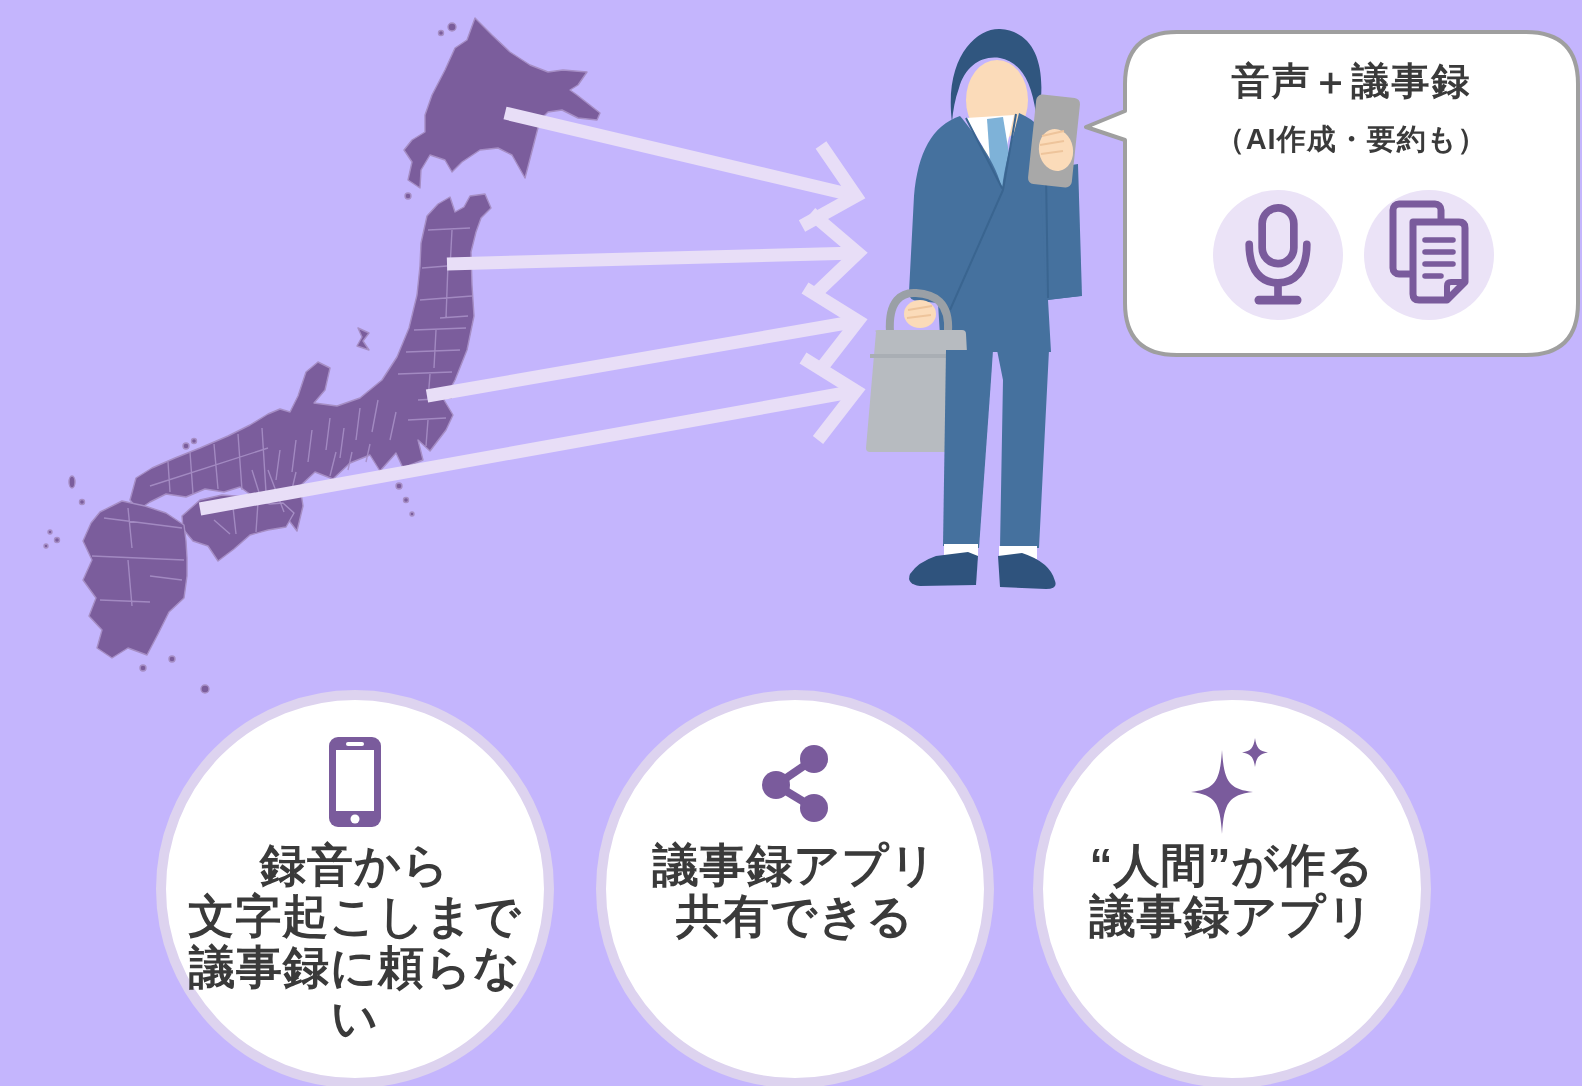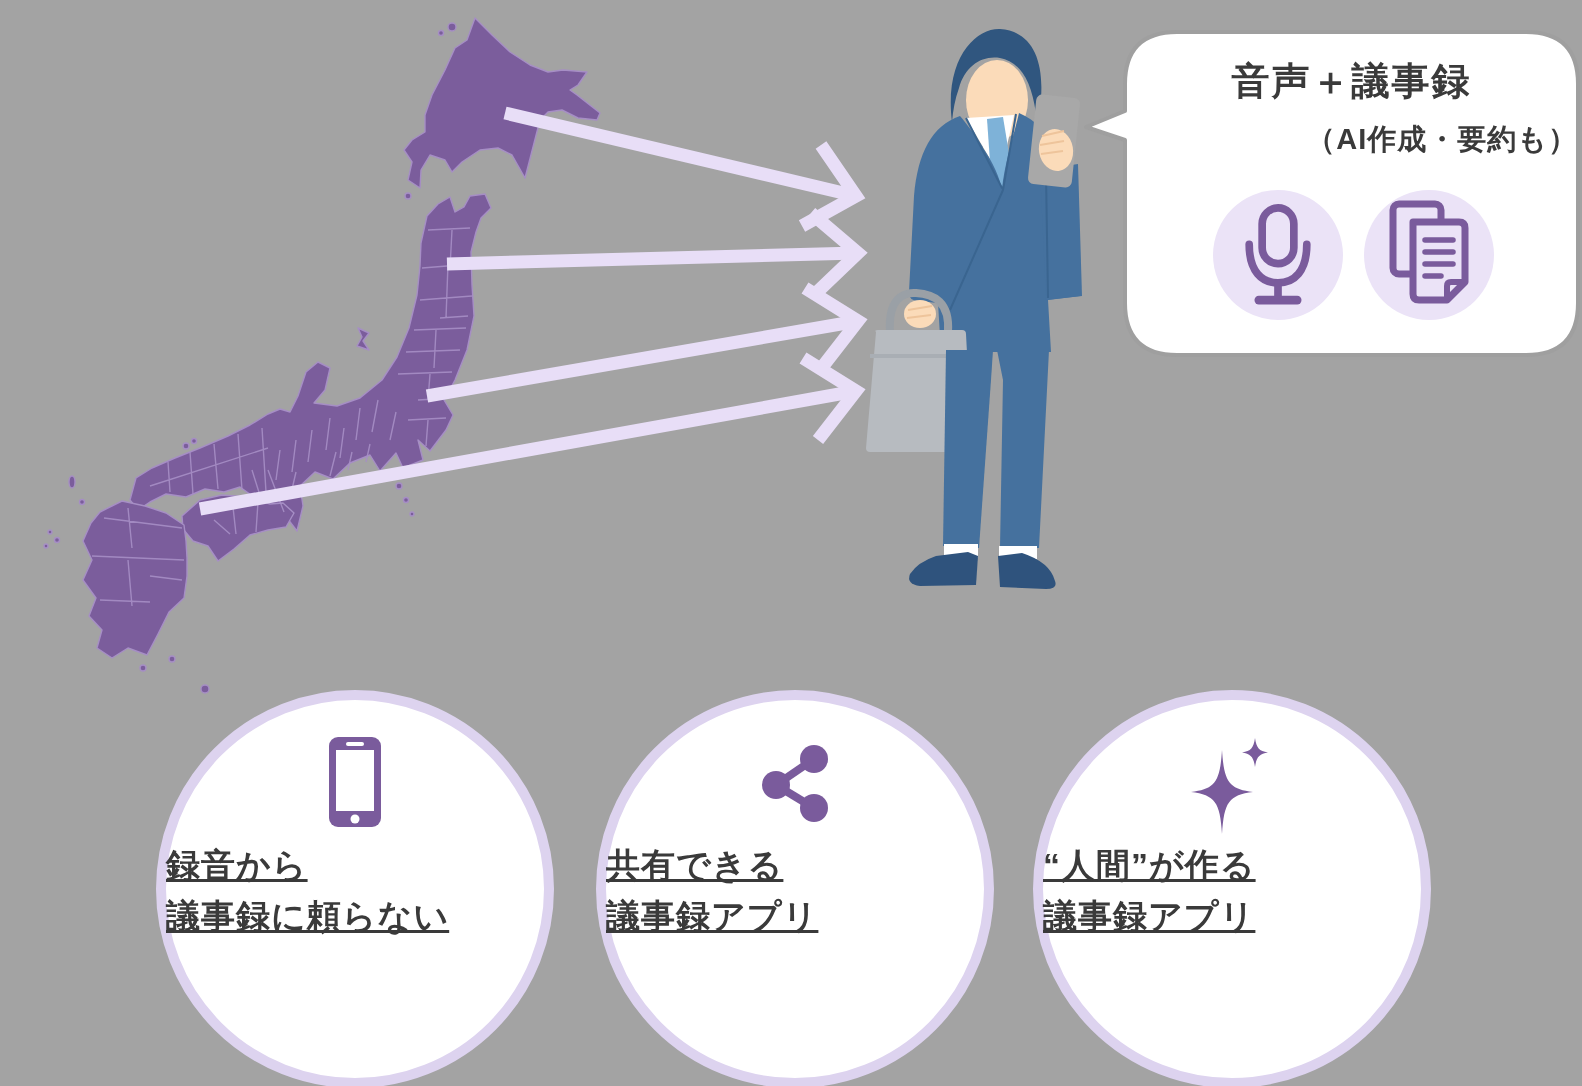--- a/index.html
+++ b/index.html
@@ -1,47 +1,47 @@
 <!DOCTYPE html>
 <html><head>
 <meta charset="utf-8">
 <style>
   html,body{margin:0;padding:0;background:#000;}
   .stage{
-    position:relative;width:1582px;height:1086px;background:#a3a3a3;
+    position:relative;width:1582px;height:1086px;background:#c4b5fd;
     overflow:hidden;font-family:"Liberation Sans",sans-serif;
   }
   .scene{position:absolute;left:0;top:0;z-index:1;}
   
   .bubble-title{
     position:absolute;left:1125px;top:56px;width:453px;z-index:2;
     text-align:center;font-size:38px;font-weight:800;color:#3a3a3a;letter-spacing:2px;
   }
   .bubble-subtitle{
     position:absolute;left:1125px;top:120px;width:453px;z-index:2;
-    text-align:right;font-size:29px;font-weight:800;color:#3a3a3a;letter-spacing:1px;
+    text-align:center;font-size:29px;font-weight:800;color:#3a3a3a;letter-spacing:1px;
   }
   .icon-chip{
     position:absolute;top:190px;width:130px;height:130px;border-radius:50%;
     background:#ebe3f7;z-index:2;display:flex;align-items:center;justify-content:center;
   }
   .icon-chip.mic{left:1213px;}
   .icon-chip.doc{left:1364px;}
   
   .feature{
     position:absolute;top:690px;width:398px;height:398px;border-radius:50%;
     background:#ffffff;border:10px solid #ddd3ef;box-sizing:border-box;z-index:2;
   }
   .feature.f1{left:156px;}
   .feature.f2{left:596px;}
   .feature.f3{left:1033px;}
   .feature-icon{position:absolute;top:36px;left:0;right:0;display:flex;justify-content:center;}
   .feature-lines{
-    position:absolute;top:140px;left:0;right:0;
-    font-size:34px;line-height:51px;font-weight:800;color:#3a3a3a;letter-spacing:1px;text-decoration:underline;
+    position:absolute;top:140px;left:0;right:0;text-align:center;
+    font-size:46px;line-height:51px;font-weight:800;color:#3a3a3a;letter-spacing:1px;
   }
 </style>
 </head>
 <body>
 
 <div class="stage">
 
   <svg class="scene" width="1582" height="1086" viewBox="0 0 1582 1086">
 
     <g fill="#7b5d9c" stroke="#a68ec5" stroke-width="1.4" stroke-linejoin="round">
@@ -181,39 +181,40 @@
     <div class="feature-icon">
       <svg width="54" height="92" viewBox="0 0 54 92">
         <rect x="1" y="1" width="52" height="90" rx="9" fill="#7a5b9c"></rect>
         <rect x="8" y="14" width="38" height="61" fill="#ffffff"></rect>
         <rect x="18" y="6" width="18" height="4" rx="2" fill="#ffffff"></rect>
         <circle cx="27" cy="83" r="4.5" fill="#ffffff"></circle>
       </svg>
     </div>
     <div class="feature-lines">
       <div>録音から</div>
+      <div>文字起こしまで</div>
       <div>議事録に頼らない</div>
     </div>
   </div>
 
   <div class="feature f2">
     <div class="feature-icon" style="top:44px;">
       <svg width="68" height="78" viewBox="0 0 68 78">
         <g stroke="#7a5b9c" stroke-width="8">
           <line x1="15" y1="41" x2="53" y2="15"></line>
           <line x1="15" y1="41" x2="53" y2="64"></line>
         </g>
         <circle cx="53" cy="15" r="14" fill="#7a5b9c"></circle>
         <circle cx="15" cy="41" r="14" fill="#7a5b9c"></circle>
         <circle cx="53" cy="64" r="14" fill="#7a5b9c"></circle>
       </svg>
     </div>
     <div class="feature-lines">
+      <div>議事録アプリ</div>
       <div>共有できる</div>
-      <div>議事録アプリ</div>
     </div>
   </div>
 
   <div class="feature f3">
     <div class="feature-icon">
       <svg width="86" height="102" viewBox="0 0 86 102">
         <path d="M33 14 C35 46 40 53 64 56 C40 59 35 66 33 98 C31 66 26 59 2 56 C26 53 31 46 33 14 Z" fill="#7a5b9c"></path>
         <path d="M66 2 C67.5 12 70 15 79 16.5 C70 18 67.5 21 66 31 C64.5 21 62 18 53 16.5 C62 15 64.5 12 66 2 Z" fill="#7a5b9c"></path>
       </svg>
     </div>

